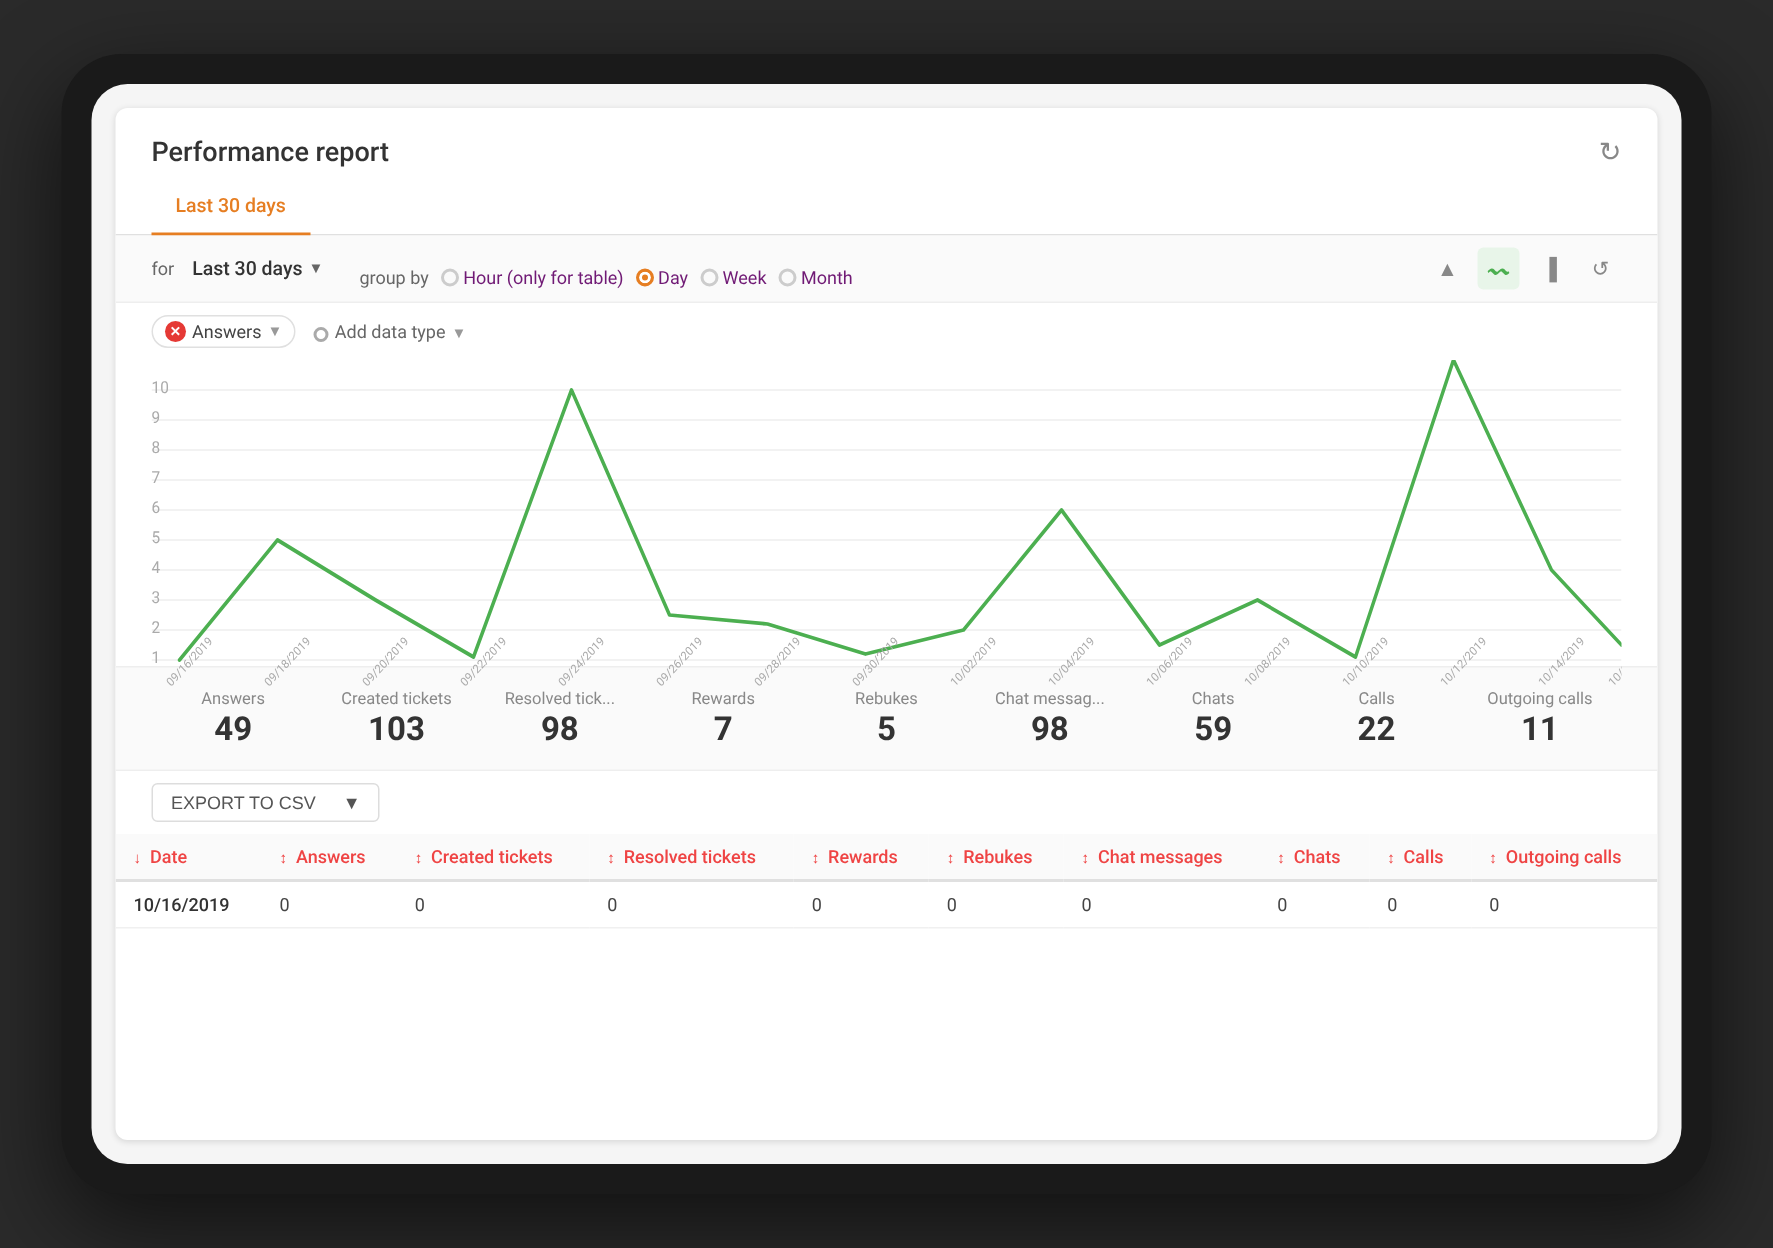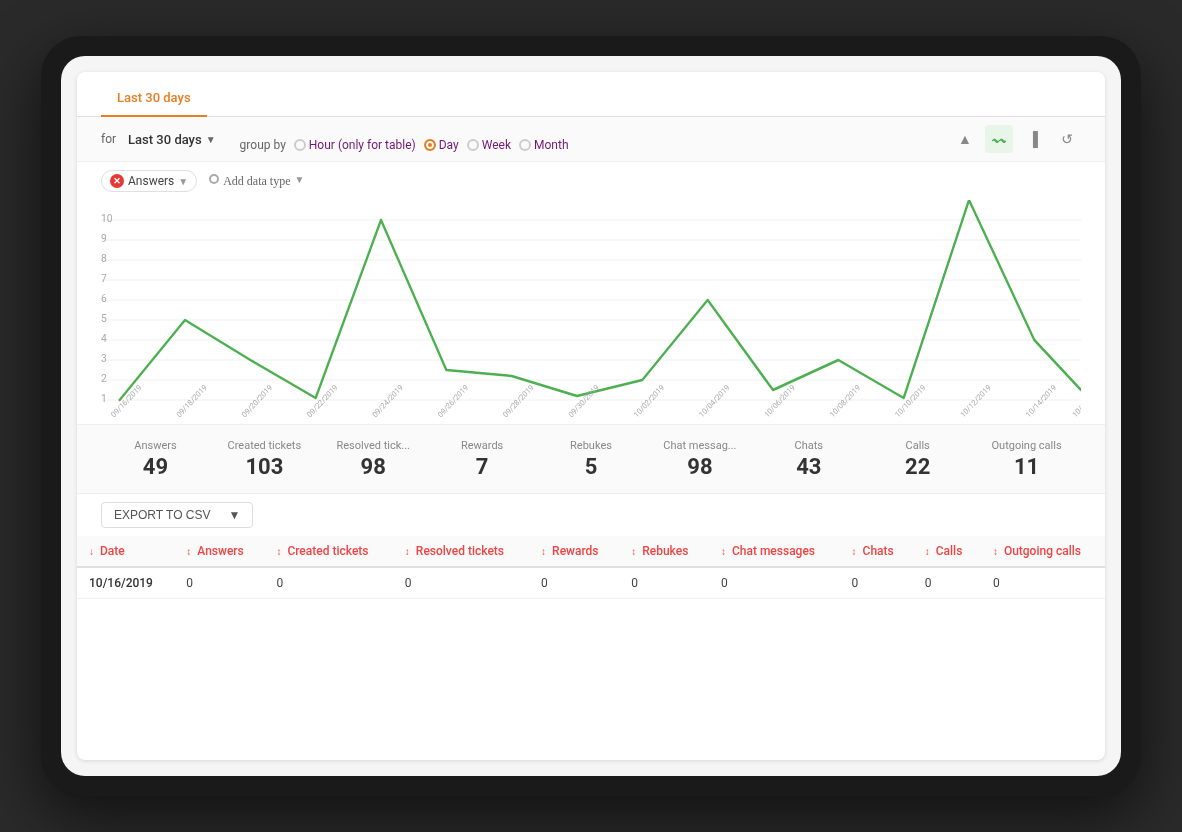--- a/index.html
+++ b/index.html
@@ -189,26 +189,25 @@
       border-radius: 50%;
       display: flex;
       align-items: center;
       justify-content: center;
       color: #fff;
       font-size: 9px;
       font-weight: bold;
     }
     .add-data {
       display: flex;
-      align-items: flex-start;
+      align-items: flex-end;
       gap: 4px;
       font-size: 12px;
       color: #666;
       cursor: pointer;
-      font-family: Liberation Serif, serif;
     }
     .add-data .radio-small {
       width: 10px;
       height: 10px;
       border-radius: 50%;
       border: 2px solid #aaa;
     }
     .chart-area {
       padding: 0 24px;
       flex: 1;
@@ -296,20 +295,24 @@
       font-weight: 500;
     }
   </style>
 </head>
 <body>
 
 <div class="device-frame">
   <div class="screen">
     <div class="card">
 
+      <div class="card-header">
+        <span class="card-title">Performance report</span>
+        <span class="refresh-icon">↻</span>
+      </div>
 
       <div class="tabs">
         <div class="tab active">
           <span>Last 30 days</span>
         </div>
       </div>
 
       <div class="filter-bar">
         <span class="filter-label">for</span>
         <div class="filter-select">
@@ -441,21 +444,21 @@
         <div class="stat-item">
           <div class="stat-label">Rebukes</div>
           <div class="stat-value">5</div>
         </div>
         <div class="stat-item">
           <div class="stat-label">Chat messag...</div>
           <div class="stat-value">98</div>
         </div>
         <div class="stat-item">
           <div class="stat-label">Chats</div>
-          <div class="stat-value">43</div>
+          <div class="stat-value">59</div>
         </div>
         <div class="stat-item">
           <div class="stat-label">Calls</div>
           <div class="stat-value">22</div>
         </div>
         <div class="stat-item">
           <div class="stat-label">Outgoing calls</div>
           <div class="stat-value">11</div>
         </div>
       </div>

